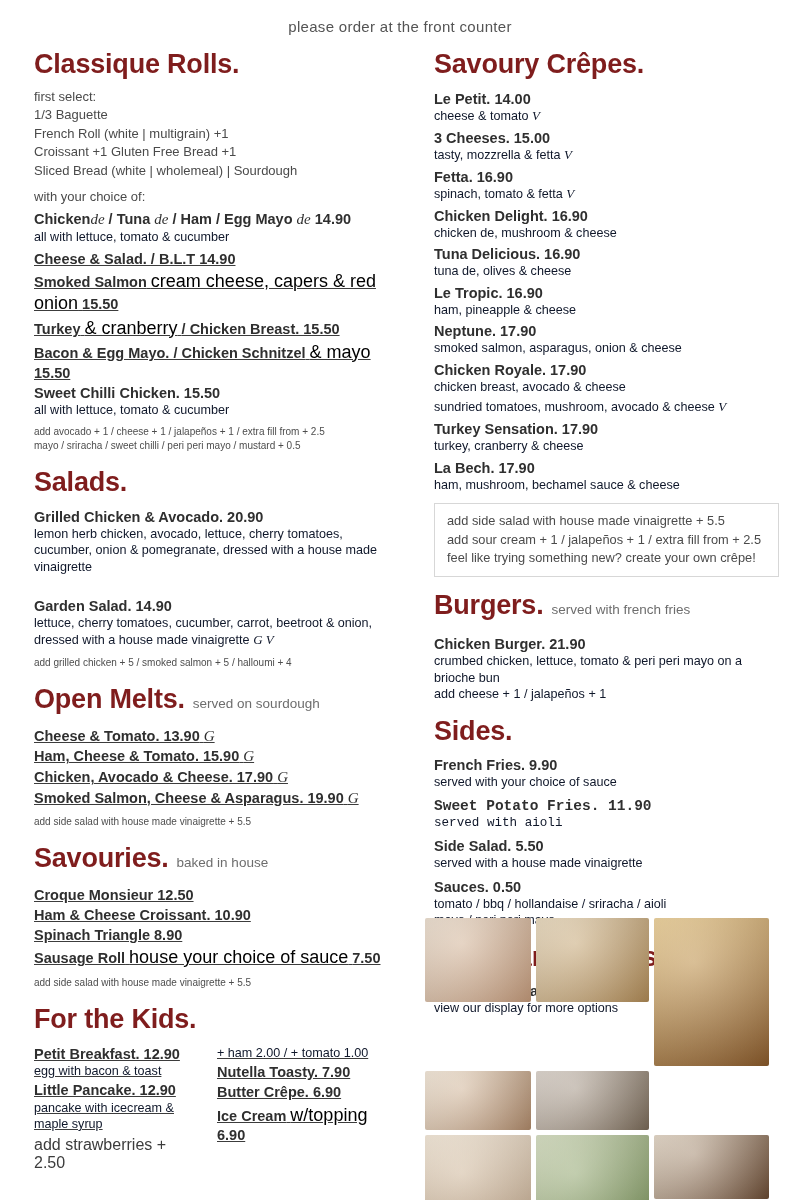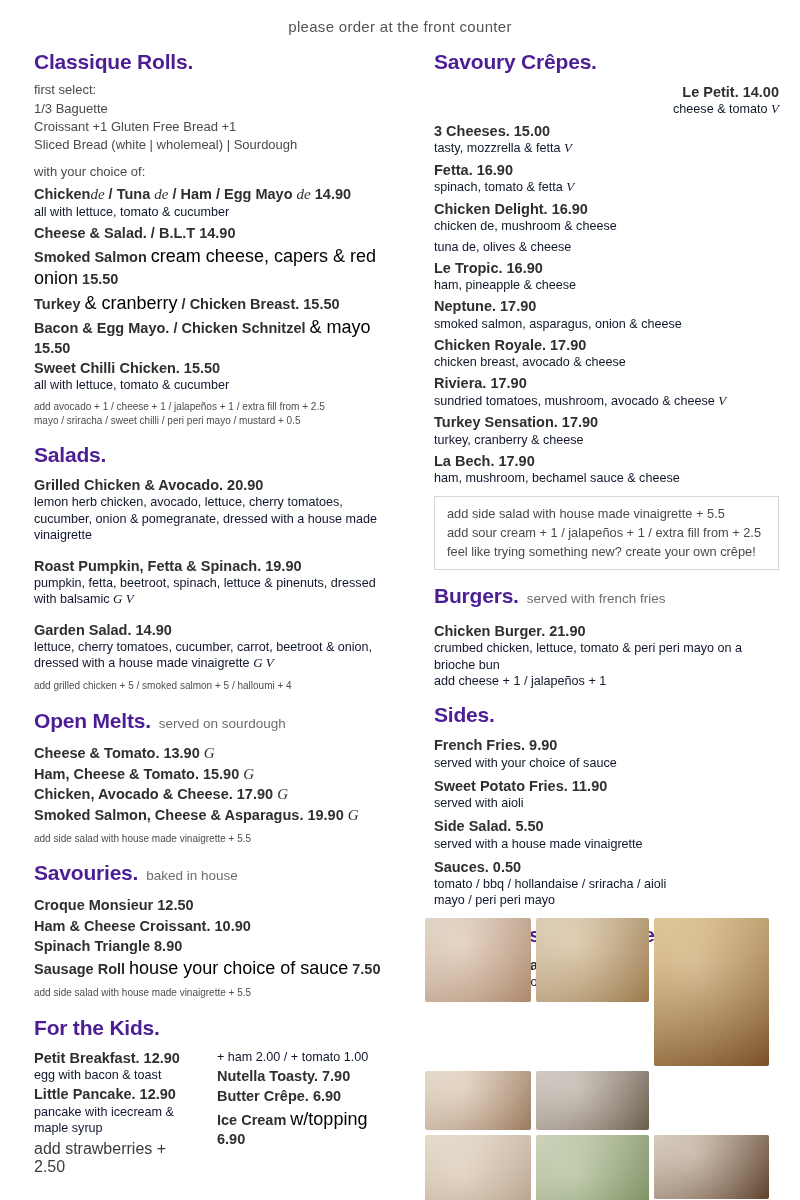--- a/index.html
+++ b/index.html
@@ -10,37 +10,37 @@
   }
   .page{position:relative;width:800px;height:1200px;}
   .top-note{
     position:absolute;top:18px;left:0;width:800px;text-align:center;
     font-size:15px;color:#545454;letter-spacing:.3px;
   }
   .col-left{position:absolute;left:34px;top:50px;width:350px;}
   .col-right{position:absolute;left:434px;top:50px;width:345px;}
 
   h2.sec{
-    font-size:21px;color:#4c1d95;margin:0 0 6px 0;font-weight:bold;
+    font-size:27px;color:#7f1d1d;margin:0 0 6px 0;font-weight:bold;
     letter-spacing:-.2px;line-height:1.1;display:inline-block;
   }
   .sec-sub{font-size:13.5px;color:#6d6d6d;margin-left:8px;}
   .sec-wrap{margin-top:14px;}
   .sec-wrap:first-child{margin-top:0;}
 
   .lead{font-size:13px;color:#4a4a4a;line-height:1.42;margin:2px 0 8px 0;}
   .lead .blk{display:block;}
 
   .item{margin:0 0 4px 0;}
   .item .nm{font-size:14.5px;font-weight:bold;color:#2f2f2f;line-height:1.25;}
   .item .nm .ital{font-style:italic;font-weight:normal;font-family:"Liberation Serif",serif;font-size:15px;}
   .item .nm .sm{font-weight:normal;font-size:18px;color:#000000;}
   .item .ds{font-size:12.6px;color:#0f172a;line-height:1.3;margin-top:0px;}
   .item .ds .it{font-style:italic;font-family:"Liberation Serif",serif;font-size:13px;}
-  .tight{margin-bottom:2px;}
+  .tight{margin-bottom:2px;text-decoration:underline;}
   .addline{font-size:10px;color:#4d4d4d;line-height:1.35;margin-top:7px;}
   .gap{height:9px;}
 
   .box{
     border:1px solid #d7d7d7;padding:8px 12px;margin-top:10px;
     font-size:12.8px;color:#4a4a4a;line-height:1.45;
   }
 
   .kids{display:flex;gap:18px;margin-top:4px;}
   .kids .kcol{width:165px;}
@@ -59,20 +59,21 @@
 
   <div class="top-note">please order at the front counter</div>
 
   <div class="col-left">
 
     <div class="sec-wrap">
       <h2 class="sec">Classique Rolls.</h2>
       <div class="lead">
         <span class="blk">first select:</span>
         <span class="blk">1/3 Baguette</span>
+        <span class="blk">French Roll (white | multigrain) +1</span>
         <span class="blk">Croissant +1  Gluten Free Bread +1</span>
         <span class="blk">Sliced Bread (white | wholemeal) | Sourdough</span>
       </div>
       <div class="lead" style="margin-bottom:4px;">with your choice of:</div>
 
       <div class="item">
         <div class="nm">
           <span>Chicken</span><span class="ital">de</span><span> / Tuna </span><span class="ital">de</span><span> / Ham / Egg Mayo </span><span class="ital">de</span> <span>14.90</span>
         </div>
         <div class="ds">all with lettuce, tomato &amp; cucumber</div>
@@ -111,26 +112,20 @@
       </div>
     </div>
 
     <div class="sec-wrap" style="margin-top:16px;">
       <h2 class="sec">Salads.</h2>
       <div class="item" style="margin-top:4px;">
         <div class="nm">Grilled Chicken &amp; Avocado. 20.90</div>
         <div class="ds">lemon herb chicken, avocado, lettuce, cherry tomatoes, cucumber, onion &amp; pomegranate, dressed with a house made vinaigrette</div>
       </div>
       <div class="gap"></div>
-      <div class="item">
-        <div class="nm">Roast Pumpkin, Fetta &amp; Spinach. 19.90</div>
-        <div class="ds">
-          <span>pumpkin, fetta, beetroot, spinach, lettuce &amp; pinenuts, dressed with balsamic</span> <span class="it">G  V</span>
-        </div>
-      </div>
       <div class="gap"></div>
       <div class="item">
         <div class="nm">Garden Salad. 14.90</div>
         <div class="ds">
           <span>lettuce, cherry tomatoes, cucumber, carrot, beetroot &amp; onion, dressed with a house made vinaigrette</span> <span class="it">G  V</span>
         </div>
       </div>
       <div class="addline">add grilled chicken + 5 / smoked salmon + 5 / halloumi + 4</div>
     </div>
 
@@ -201,53 +196,53 @@
       </div>
     </div>
 
   </div>
 
   <div class="col-right">
 
     <div class="sec-wrap">
       <h2 class="sec">Savoury Crêpes.</h2>
 
-      <div class="item" style="margin-top:4px;text-align:right;">
+      <div class="item" style="margin-top:4px;">
         <div class="nm">Le Petit. 14.00</div>
         <div class="ds"><span>cheese &amp; tomato</span> <span class="it">V</span></div>
       </div>
       <div class="item">
         <div class="nm">3 Cheeses. 15.00</div>
         <div class="ds"><span>tasty, mozzrella &amp; fetta</span> <span class="it">V</span></div>
       </div>
       <div class="item">
         <div class="nm">Fetta. 16.90</div>
         <div class="ds"><span>spinach, tomato &amp; fetta</span> <span class="it">V</span></div>
       </div>
       <div class="item">
         <div class="nm">Chicken Delight. 16.90</div>
         <div class="ds">chicken de, mushroom &amp; cheese</div>
       </div>
       <div class="item">
+        <div class="nm">Tuna Delicious. 16.90</div>
         <div class="ds">tuna de, olives &amp; cheese</div>
       </div>
       <div class="item">
         <div class="nm">Le Tropic. 16.90</div>
         <div class="ds">ham, pineapple &amp; cheese</div>
       </div>
       <div class="item">
         <div class="nm">Neptune. 17.90</div>
         <div class="ds">smoked salmon, asparagus, onion &amp; cheese</div>
       </div>
       <div class="item">
         <div class="nm">Chicken Royale. 17.90</div>
         <div class="ds">chicken breast, avocado &amp; cheese</div>
       </div>
       <div class="item">
-        <div class="nm">Riviera. 17.90</div>
         <div class="ds"><span>sundried tomatoes, mushroom, avocado &amp; cheese</span> <span class="it">V</span></div>
       </div>
       <div class="item">
         <div class="nm">Turkey Sensation. 17.90</div>
         <div class="ds">turkey, cranberry &amp; cheese</div>
       </div>
       <div class="item">
         <div class="nm">La Bech. 17.90</div>
         <div class="ds">ham, mushroom, bechamel sauce &amp; cheese</div>
       </div>
@@ -268,21 +263,21 @@
         <div class="ds">add cheese + 1 / jalapeños + 1</div>
       </div>
     </div>
 
     <div class="sec-wrap" style="margin-top:14px;">
       <h2 class="sec">Sides.</h2>
       <div class="item" style="margin-top:4px;">
         <div class="nm">French Fries. 9.90</div>
         <div class="ds">served with your choice of sauce</div>
       </div>
-      <div class="item" style="margin-top:6px;">
+      <div class="item" style="margin-top:6px;font-family:Liberation Mono, monospace;">
         <div class="nm">Sweet Potato Fries. 11.90</div>
         <div class="ds">served with aioli</div>
       </div>
       <div class="item" style="margin-top:6px;">
         <div class="nm">Side Salad. 5.50</div>
         <div class="ds">served with a house made vinaigrette</div>
       </div>
       <div class="item" style="margin-top:6px;">
         <div class="nm">Sauces. 0.50</div>
         <div class="ds">tomato / bbq / hollandaise / sriracha / aioli</div>

